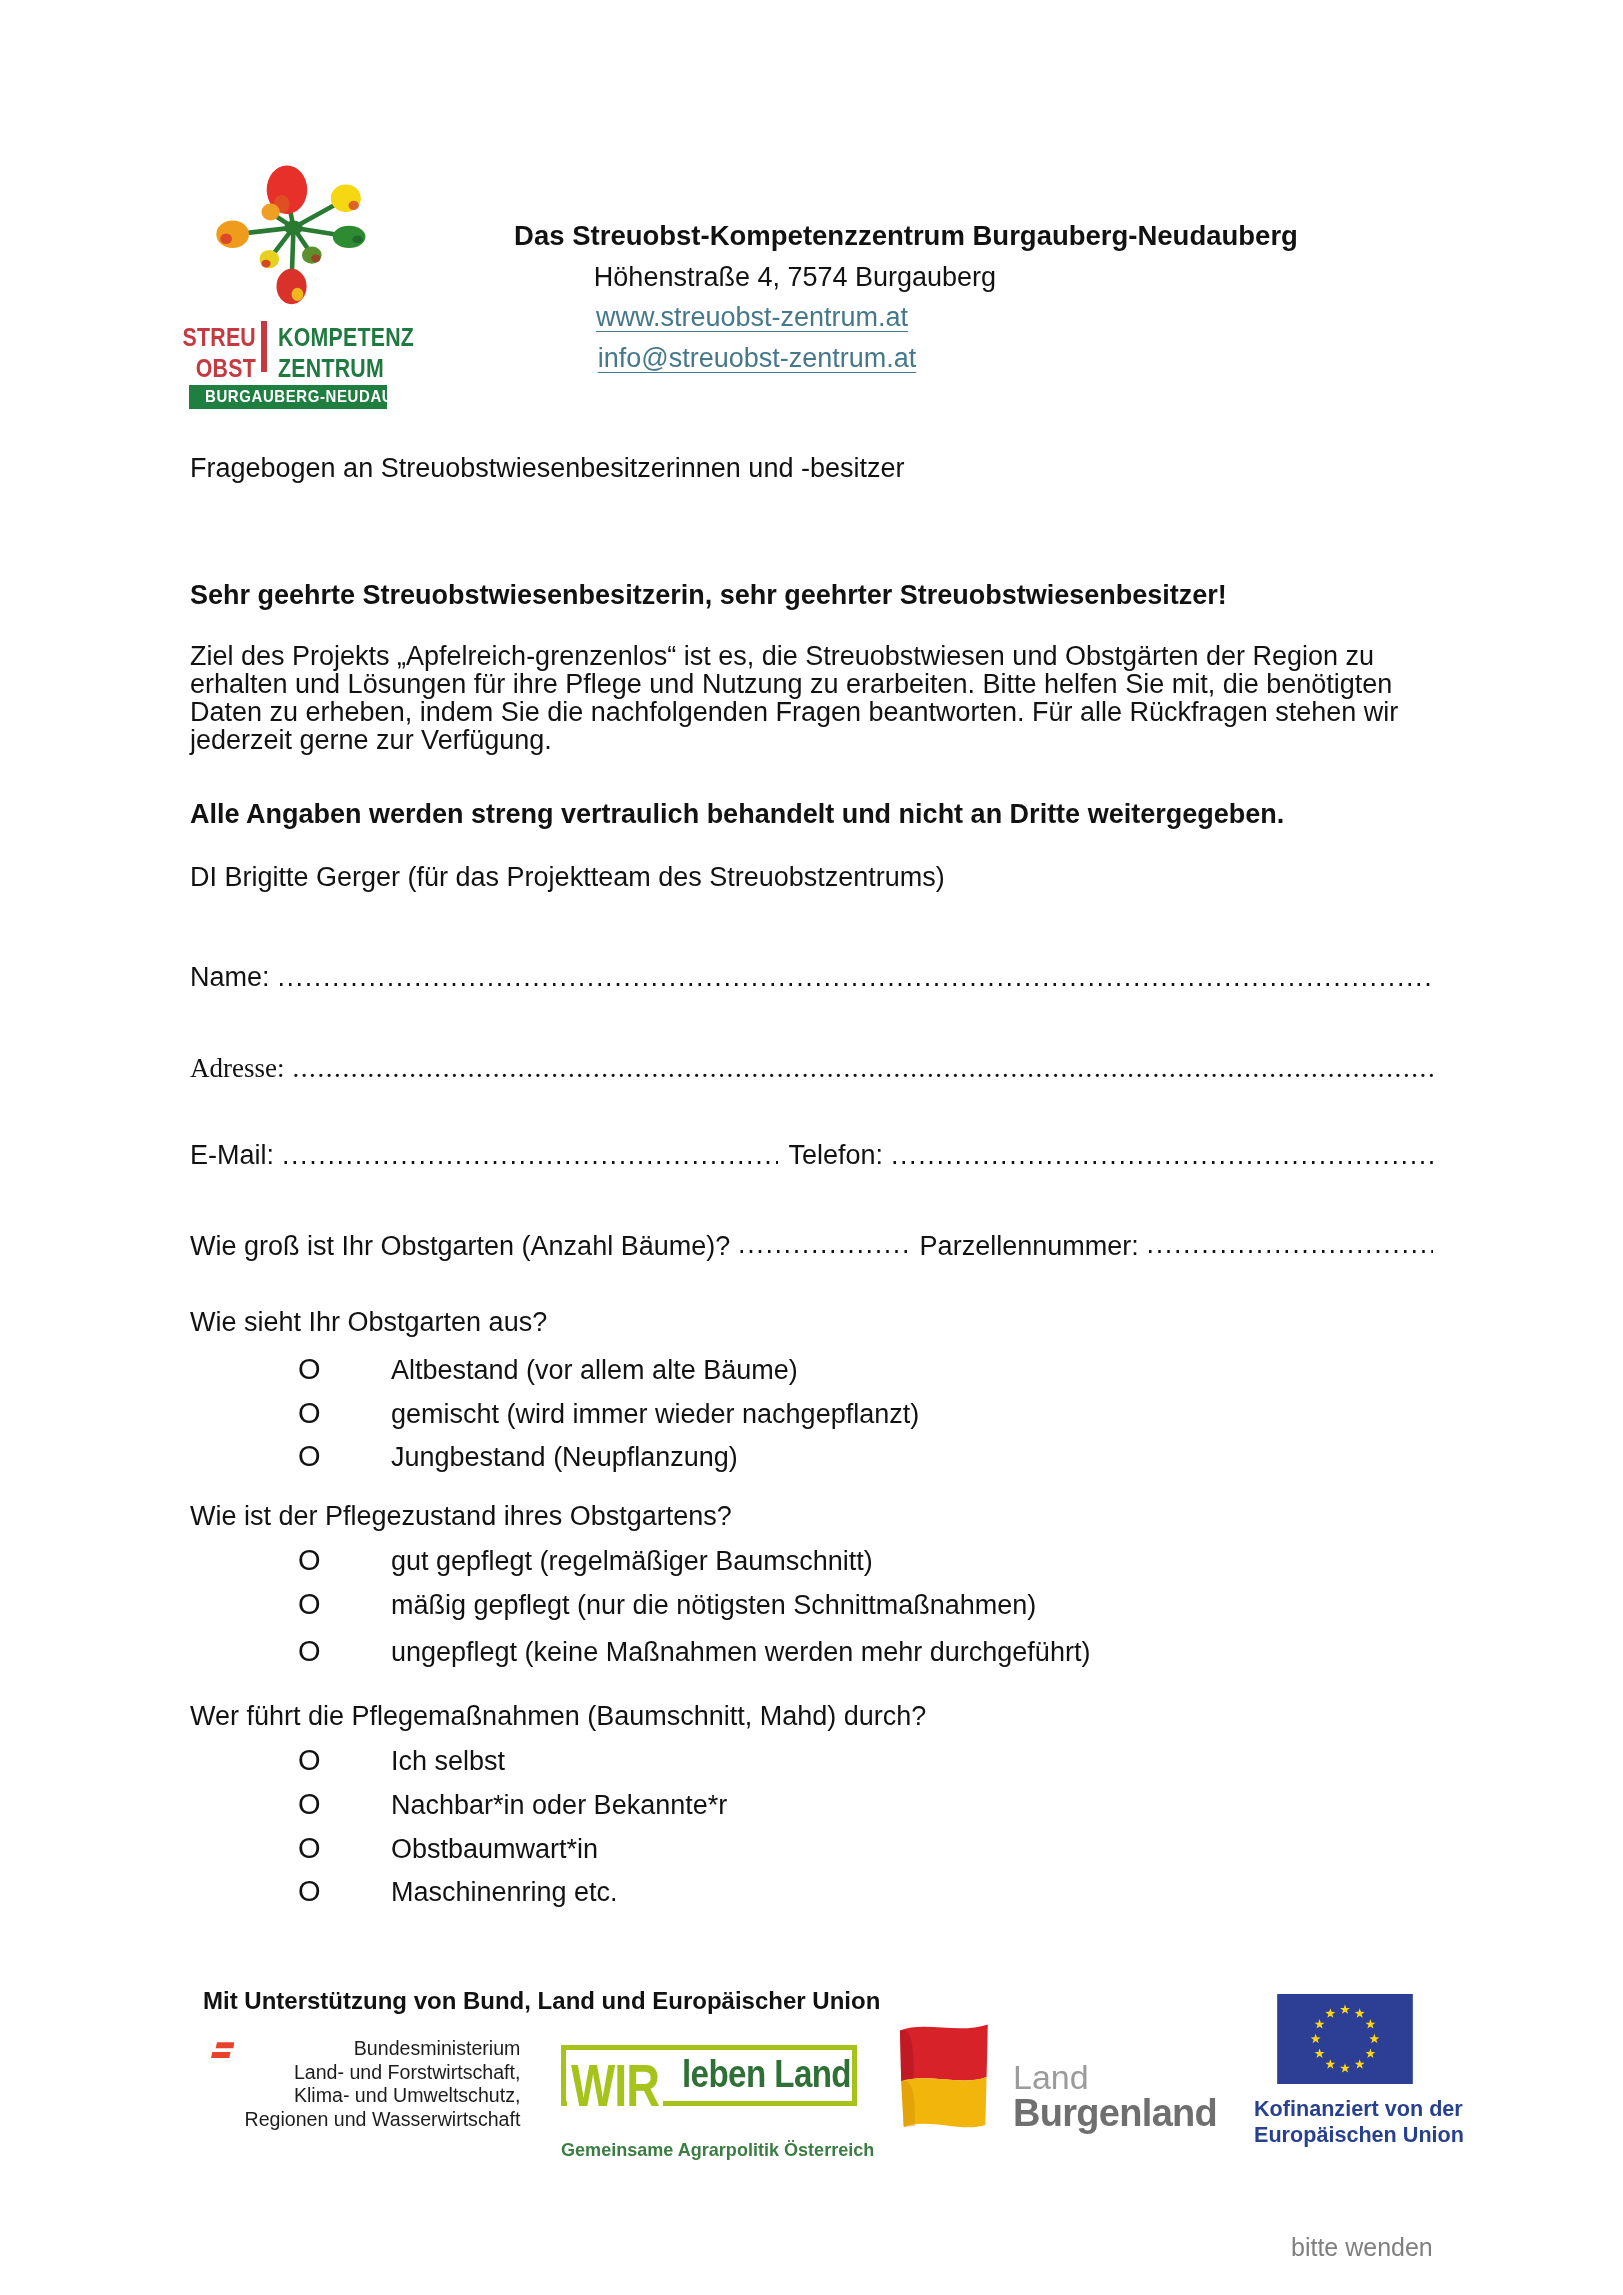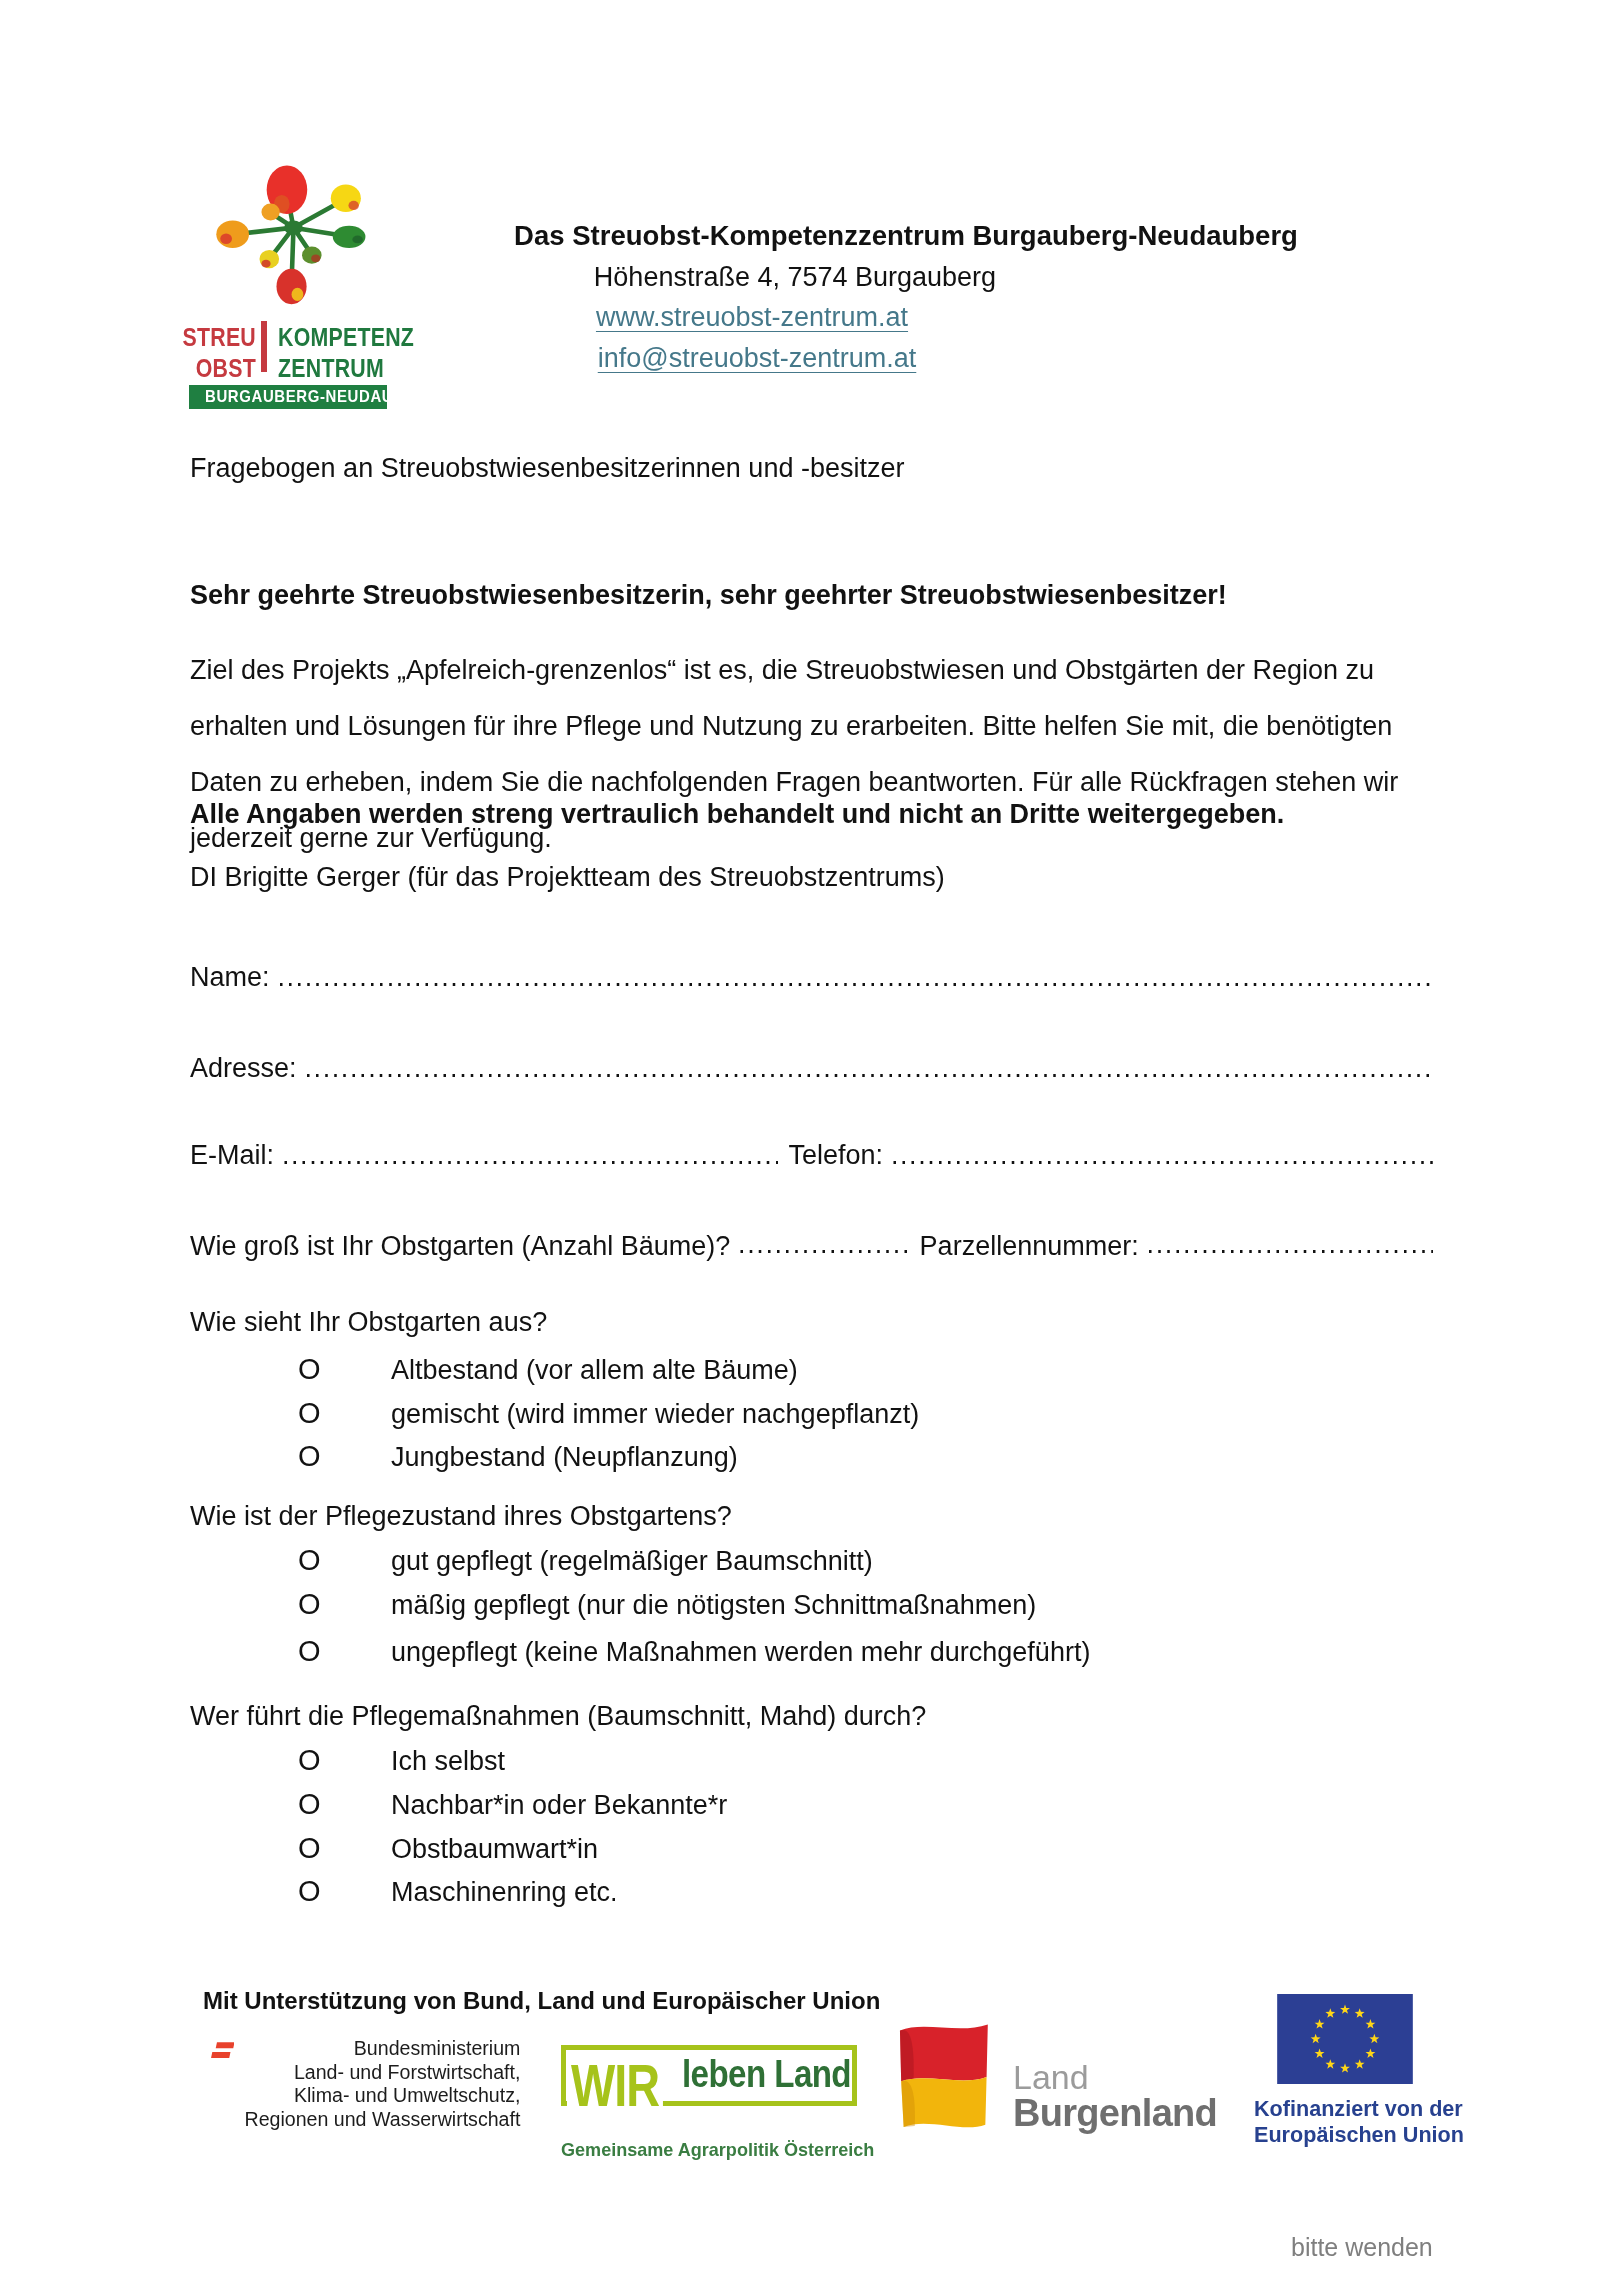--- a/index.html
+++ b/index.html
@@ -26,34 +26,34 @@
   .h-addr{left:795px;top:262px;font-size:27px;}
   .h-web{left:752px;top:302px;}
   .h-mail{left:757px;top:343px;}
   .linkline{font-size:27px;color:#45788a;text-decoration:underline;
             text-decoration-thickness:1.3px;text-underline-offset:5.2px;cursor:pointer;}
 
   
   .title1{left:190px;top:453px;font-size:27px;font-weight:normal;}
   .title2{left:190px;top:496px;font-size:27.5px;font-weight:bold;}
   .salut{left:190px;top:580px;font-size:27px;font-weight:bold;}
-  .para{left:190px;top:642px;width:1259px;font-size:27px;line-height:56px;}
+  .para{left:190px;top:642px;width:1259px;font-size:27px;line-height:28px;}
   .conf{left:190px;top:799px;font-size:27px;font-weight:bold;}
   .sig{left:190px;top:862px;font-size:27px;}
 
   
   .frow{position:absolute;left:190px;width:1243px;display:flex;align-items:baseline;font-size:27px;}
   .dlabel{flex:none;}
   .dots{overflow:hidden;white-space:nowrap;letter-spacing:1.6px;height:34px;margin-left:7.9px;}
   .grow{flex:1 1 0;min-width:0;}
   .fix760{flex:none;width:496px;}
   .fix260{flex:none;width:171px;}
   .ml{margin-left:10.5px;flex:none;}
   .row-name{top:962px;}
-  .row-adresse{top:1053px;}
+  .row-adresse{top:1053px;font-family:Liberation Serif, serif;}
   .row-email{top:1140px;}
   .row-groesse{top:1229px;align-items:center;}
 
   
   .q{position:absolute;left:190px;font-size:27px;}
   .q1{top:1307px;} .q2{top:1501px;} .q3{top:1701px;}
   .opt{position:absolute;left:298px;display:flex;align-items:baseline;font-size:27px;cursor:pointer;}
   .omark{flex:none;width:93px;font-size:29px;}
   .o11{top:1353px;} .o12{top:1397px;} .o13{top:1440px;}
   .o21{top:1544px;} .o22{top:1588px;} .o23{top:1635px;}

